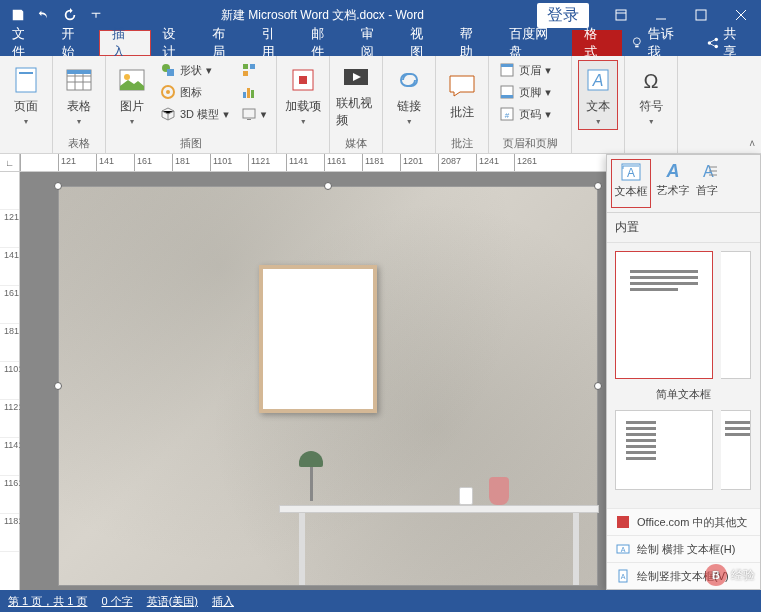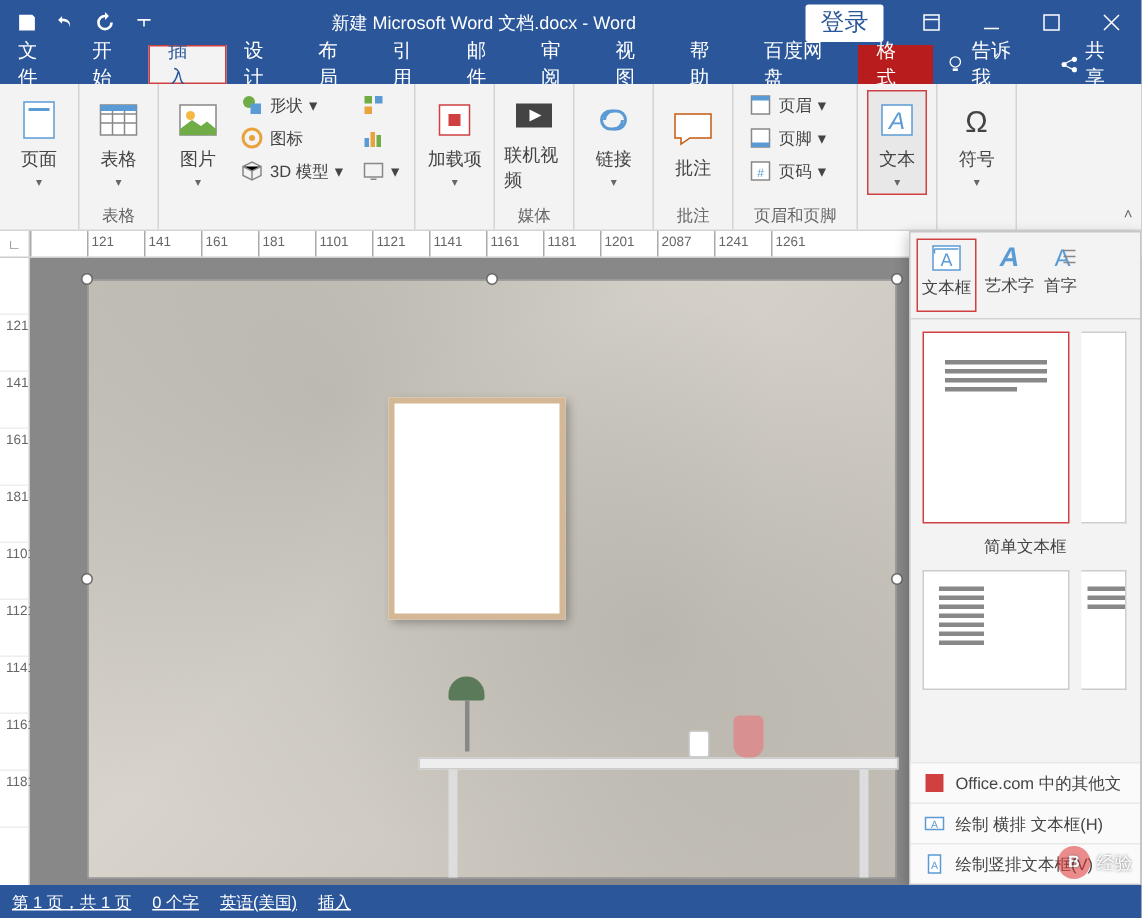--- a/index.html
+++ b/index.html
@@ -275,20 +275,21 @@
             </span>
           </div>
         <div class="small-btn"><span class="si">
               <svg class="isvg" viewBox="0 0 16 16">
                 <rect x="2" y="3" width="12" height="9" fill="none" stroke="#888"></rect>
                 <rect x="6" y="13" width="4" height="1" fill="#888"></rect>
               </svg>
             </span>▾</div>
       </div>
     </div>
+    <div class="ribbon-group-label">插图</div>
   </div>
 
   <div class="ribbon-group">
     <div class="ribbon-group-content">
       <div class="big-btn">
         <div class="icon-box">
             <svg class="isvg" viewBox="0 0 32 32">
               <rect x="6" y="6" width="20" height="20" fill="#fff" stroke="#d04040"></rect>
               <rect x="12" y="12" width="8" height="8" fill="#d04040"></rect>
             </svg>
@@ -532,20 +533,21 @@
     <div class="dd-tool" style="width:24px">
       <div class="ico">
           <svg class="isvg" viewBox="0 0 24 24">
             <text x="8" y="18" font-size="16" fill="#5b9bd5">A</text>
             <path d="M14 8h8M14 12h8M14 16h8" stroke="#888"></path>
           </svg>
         </div>
       <span>首字</span>
     </div>
   </div>
+  <div class="dd-section">内置</div>
   <div class="dd-gallery">
     <div class="dd-thumb sel">
       <div class="tcontent">
           <div class="tline"></div>
           <div class="tline"></div>
           <div class="tline"></div>
           <div class="tline" style="width:70%"></div>
         </div>
     </div>
     <div class="dd-thumb" style="width:30px;border-left:none"></div>

